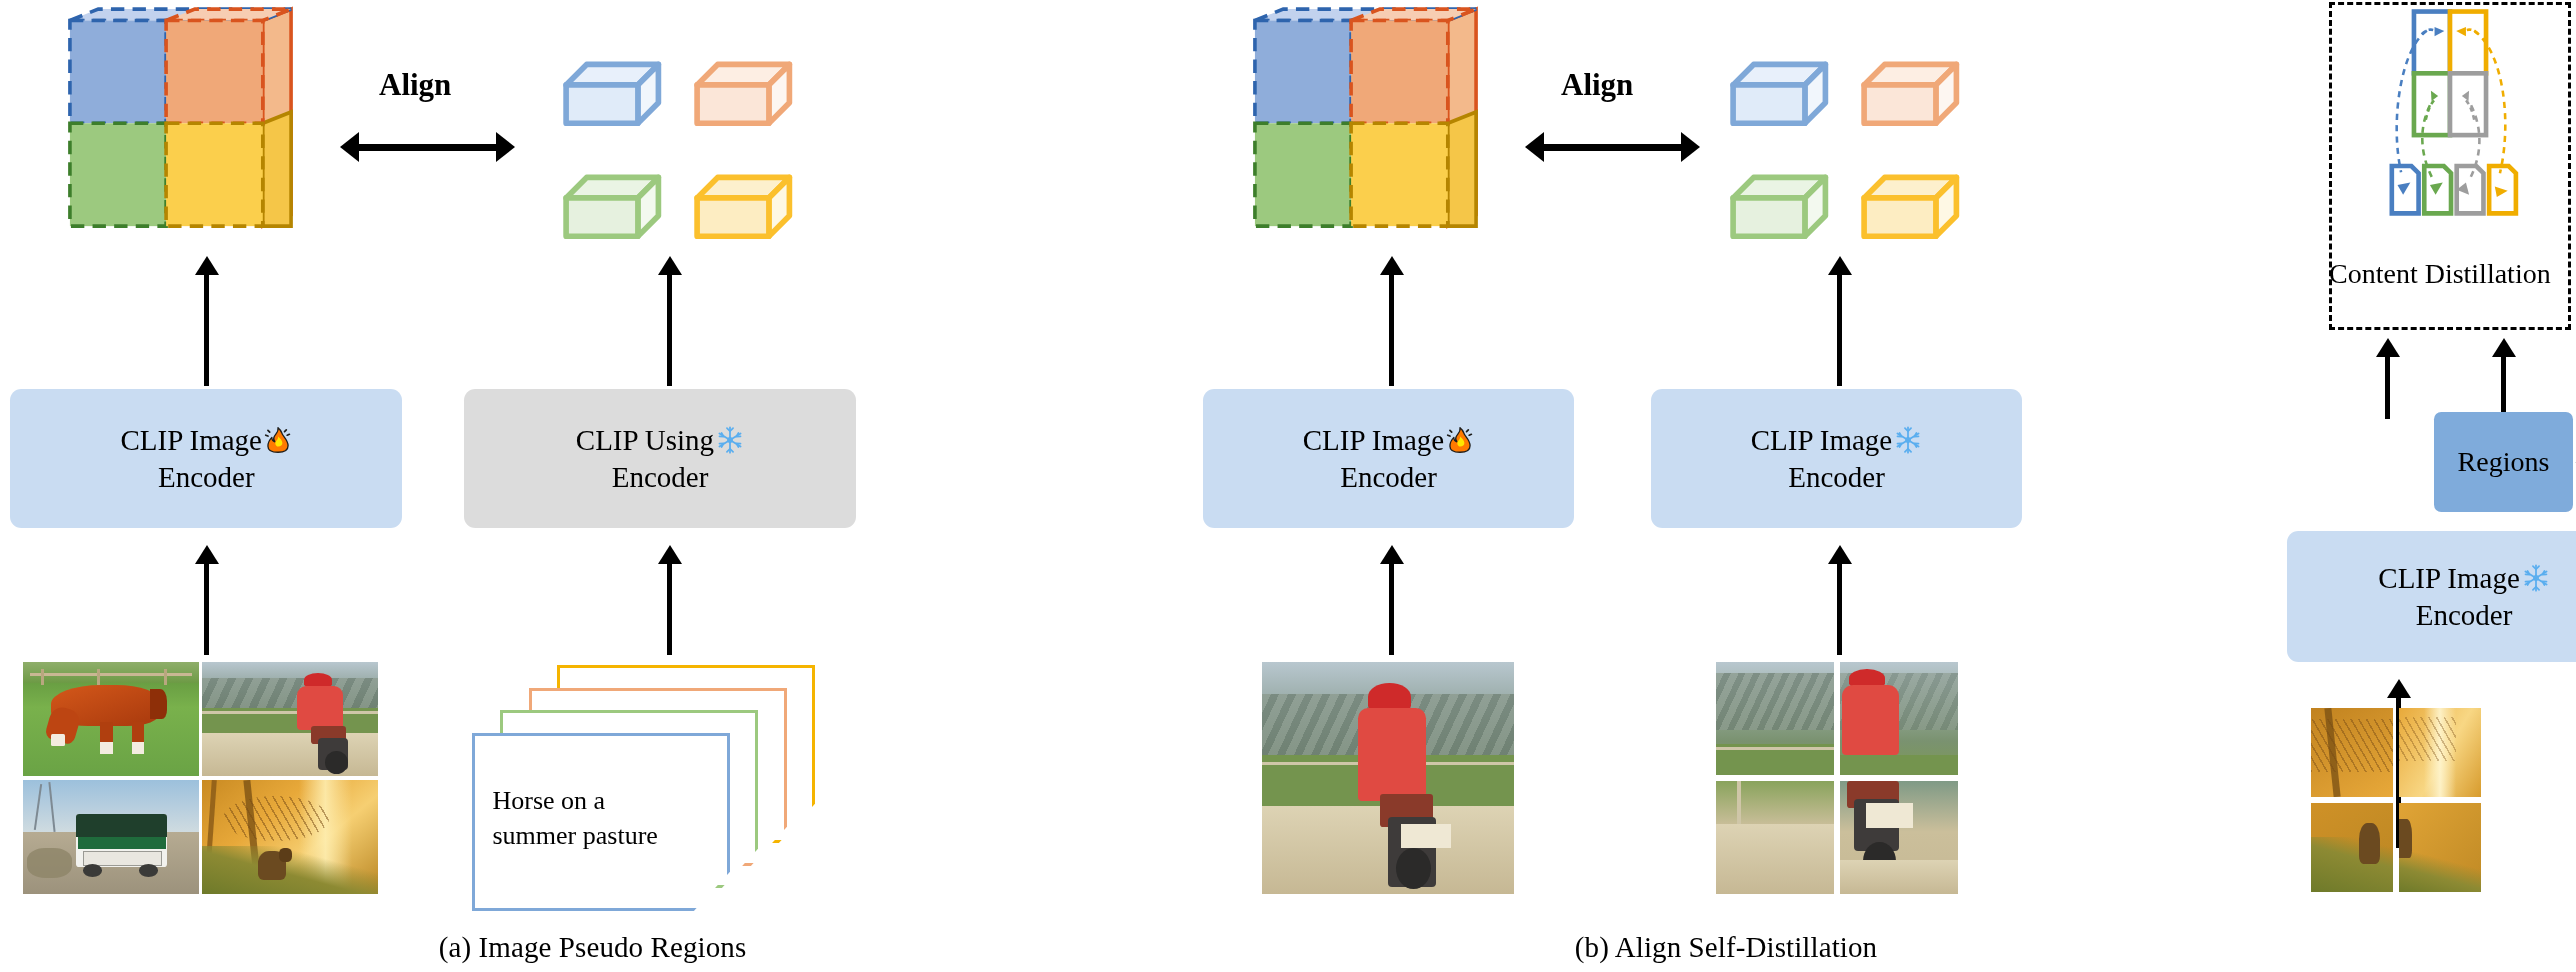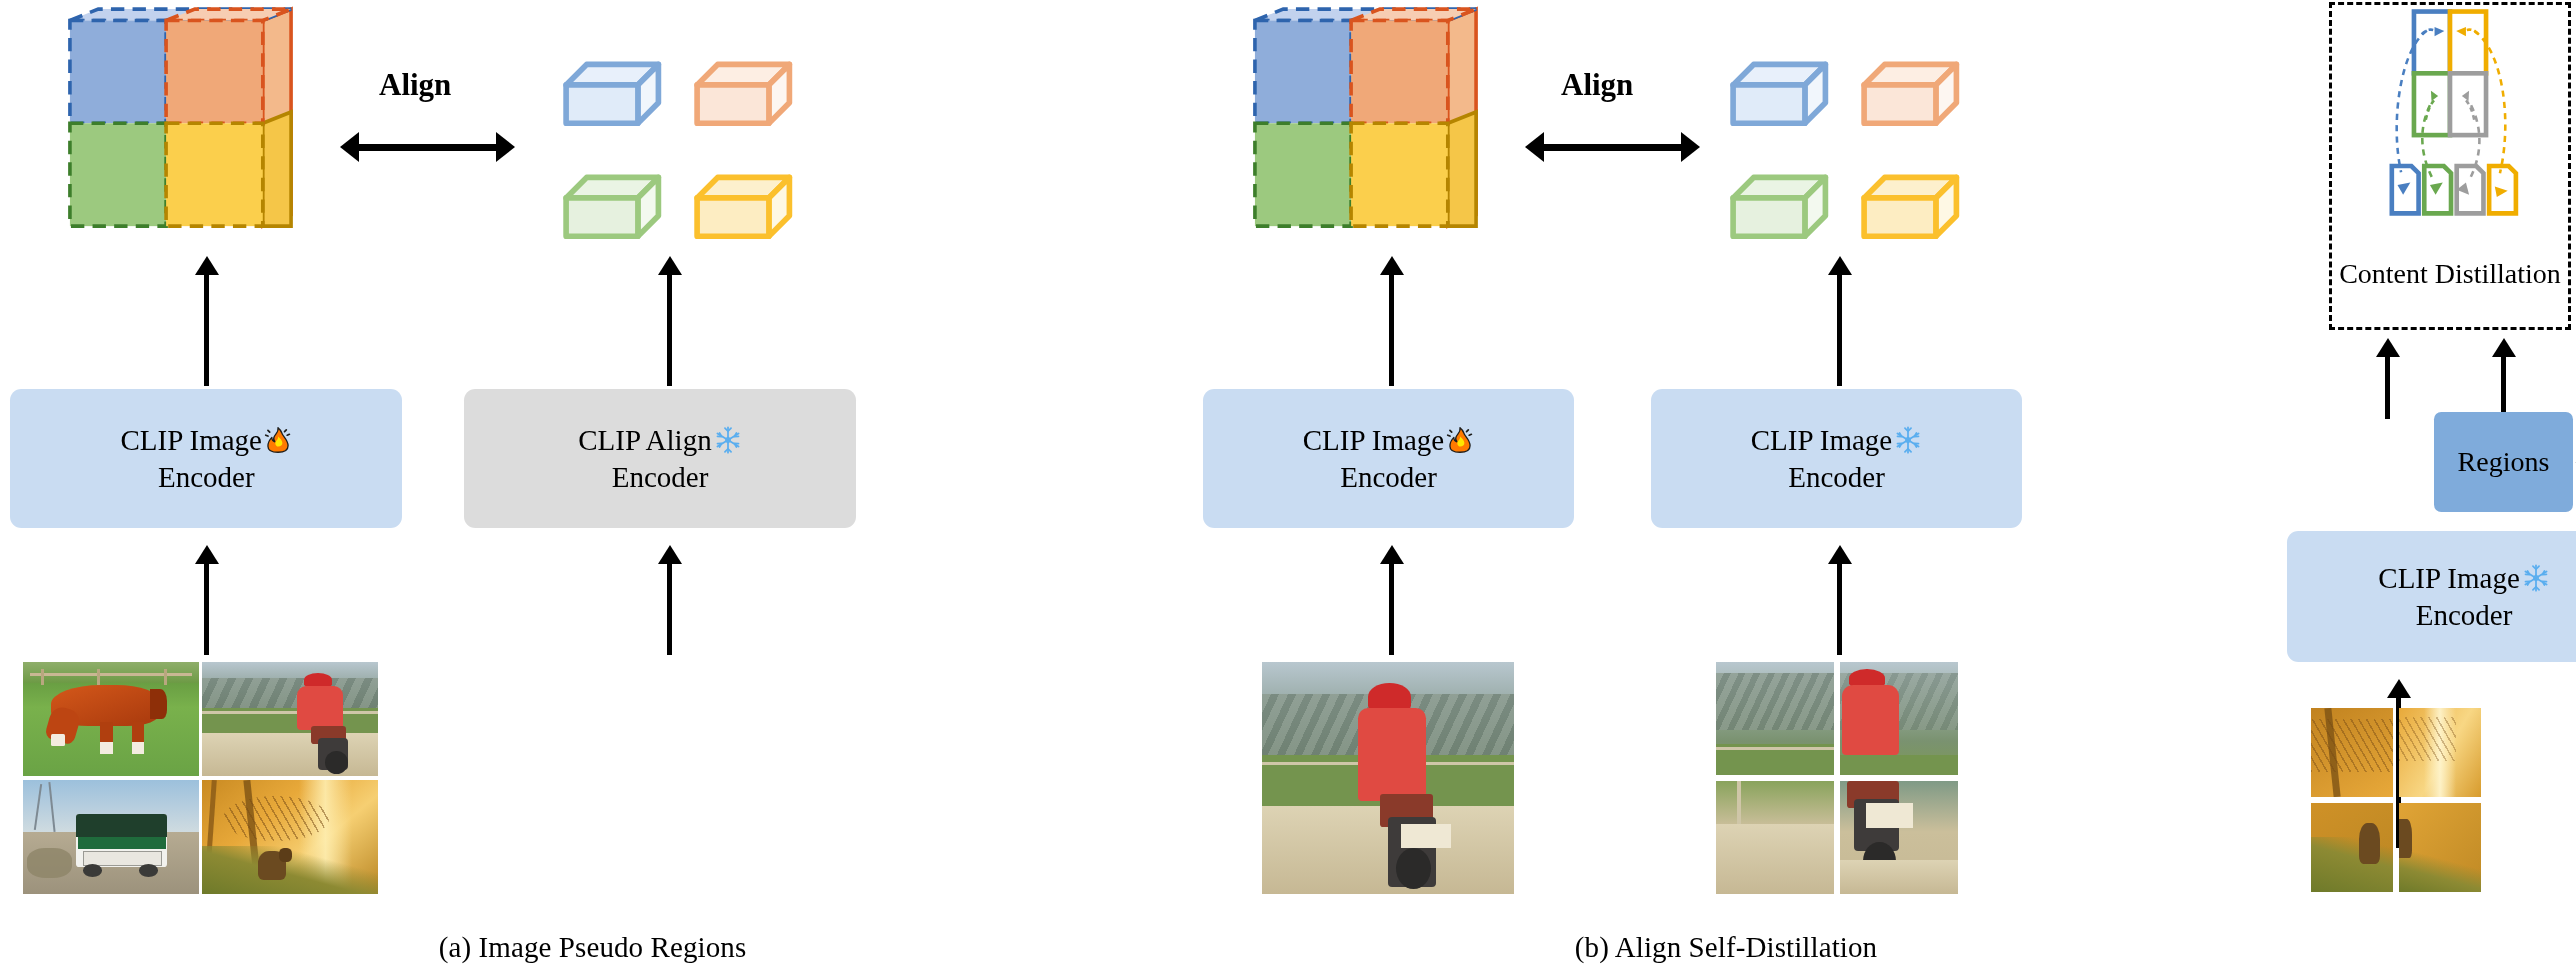--- a/index.html
+++ b/index.html
@@ -77,21 +77,21 @@
   .cardstack{position:absolute;}
   .card{
     position:absolute;background:#fff;box-sizing:border-box;border:3.6px solid #000;
   }
   .card .ctext{
     position:absolute;left:17.5px;right:10.3px;top:47px;font-size:26px;line-height:1.35;
   }
 
   
   .dashbox{position:absolute;border:3.6px dashed #000;box-sizing:border-box;background:#fff;}
-  .dashlabel{position:absolute;width:100%;text-align:center;font-size:28px;white-space:nowrap;}
+  .dashlabel{position:absolute;width:100%;text-align:left;font-size:28px;white-space:nowrap;}
 </style>
 </head>
 <body>
 
 <div class="panel" id="panel-a">
 
   <div class="slab" style="left:57px;top:5.2px;width:247px;height:234px;">
     <svg width="247" height="234" viewBox="0 0 480 455">
 
       <polygon points="400,30 455,8 455,408 400,430" fill="#f3b98b" stroke="#d9541e" stroke-width="7"></polygon>
@@ -151,21 +151,21 @@
           <path d="M32 24c1 7-5 9-6 14-1 5 3 9 7 9 5 0 9-3 9-8 0-6-5-10-10-15z" fill="#ffe600"></path>
           <path d="M47 13l4-4M53 21l5-2M13 14l-4-4M9 23l-5-2" stroke="#1d1d1b" stroke-width="4" stroke-linecap="round" fill="none"></path>
         </svg>
       </span>
     </span>
     <span class="l2">Encoder</span>
   </div>
 
   <div class="encbox grey" style="left:464px;top:389px;width:392px;height:139px;">
     <span class="l1">
-      <span>CLIP Align</span>
+      <span>CLIP Using</span>
       <span class="ico">
         <svg viewBox="0 0 64 64" stroke="#5aaeef" stroke-width="4" stroke-linecap="round" fill="none">
           <path d="M32 3v58M7.8 17L56.2 47M7.8 47L56.2 17"></path>
           <path d="M32 12l-7-7M32 12l7-7M32 52l-7 7M32 52l7 7"></path>
           <path d="M17.6 24.3L8 23.5M17.6 24.3l-4.9-8.3M46.4 39.7l9.6.8M46.4 39.7l4.9 8.3"></path>
           <path d="M17.6 39.7L8 40.5M17.6 39.7l-4.9 8.3M46.4 24.3l9.6-.8M46.4 24.3l4.9-8.3"></path>
           <path d="M32 26l-5 3v6l5 3 5-3v-6z" stroke-width="3"></path>
         </svg>
       </span>
     </span>
@@ -220,20 +220,29 @@
       <div style="position:absolute;left:55%;top:0;width:30%;height:100%;background:linear-gradient(90deg,rgba(255,240,180,.0),rgba(255,240,180,.85),rgba(255,240,180,.0));"></div>
       <div style="position:absolute;left:4%;top:0;width:5.2px;height:70%;background:#8c5c18;transform:rotate(4deg);opacity:.85;"></div>
       <div style="position:absolute;left:26%;top:0;width:7.2px;height:78%;background:#7d5214;transform:rotate(-6deg);opacity:.8;"></div>
       <div style="position:absolute;left:12%;top:14%;width:60%;height:40%;border-radius:50%;background:repeating-linear-gradient(60deg,rgba(120,75,20,.5) 0 1.5px,transparent 1.5px 7.2px);"></div>
       <div style="position:absolute;left:0;bottom:0;width:100%;height:42%;background:linear-gradient(15deg,#6e7a2a 0%,#8d8a33 45%,transparent 72%);"></div>
       <div style="position:absolute;left:32%;top:62%;width:16%;height:26%;background:#6b4a20;border-radius:40% 40% 20% 20%;"></div>
       <div style="position:absolute;left:44%;top:60%;width:7%;height:12%;background:#5c3d18;border-radius:40%;"></div>
     </div>
   </div>
 
+  <div class="cardstack" style="left:459px;top:665px;width:392px;height:232px;">
+    <div class="card" style="left:98px;top:0;width:258px;height:178px;border-color:#f5b400;clip-path:polygon(0 0,100% 0,100% 78%,86% 100%,0 100%);"></div>
+    <div class="card" style="left:70px;top:23px;width:258px;height:178px;border-color:#f0a878;clip-path:polygon(0 0,100% 0,100% 78%,86% 100%,0 100%);"></div>
+    <div class="card" style="left:41px;top:45px;width:258px;height:178px;border-color:#9cc97f;clip-path:polygon(0 0,100% 0,100% 78%,86% 100%,0 100%);"></div>
+    <div class="card" style="left:13px;top:68px;width:258px;height:178px;border-color:#7fa8d8;clip-path:polygon(0 0,100% 0,100% 78%,86% 100%,0 100%);">
+      <div class="ctext" style="white-space:pre-line;">Horse on a
+summer pasture</div>
+    </div>
+  </div>
 
   <div class="caption">(a) Image Pseudo Regions</div>
 </div>
 
 <div class="panel" id="panel-b">
 
   <div class="slab" style="left:57px;top:5.2px;width:247px;height:234px;">
     <svg width="247" height="234" viewBox="0 0 480 455">
       <polygon points="400,30 455,8 455,408 400,430" fill="#f3b98b" stroke="#d9541e" stroke-width="7"></polygon>
       <polygon points="400,230 455,208 455,430 400,430" fill="#f5c648" stroke="#b58500" stroke-width="7"></polygon>

